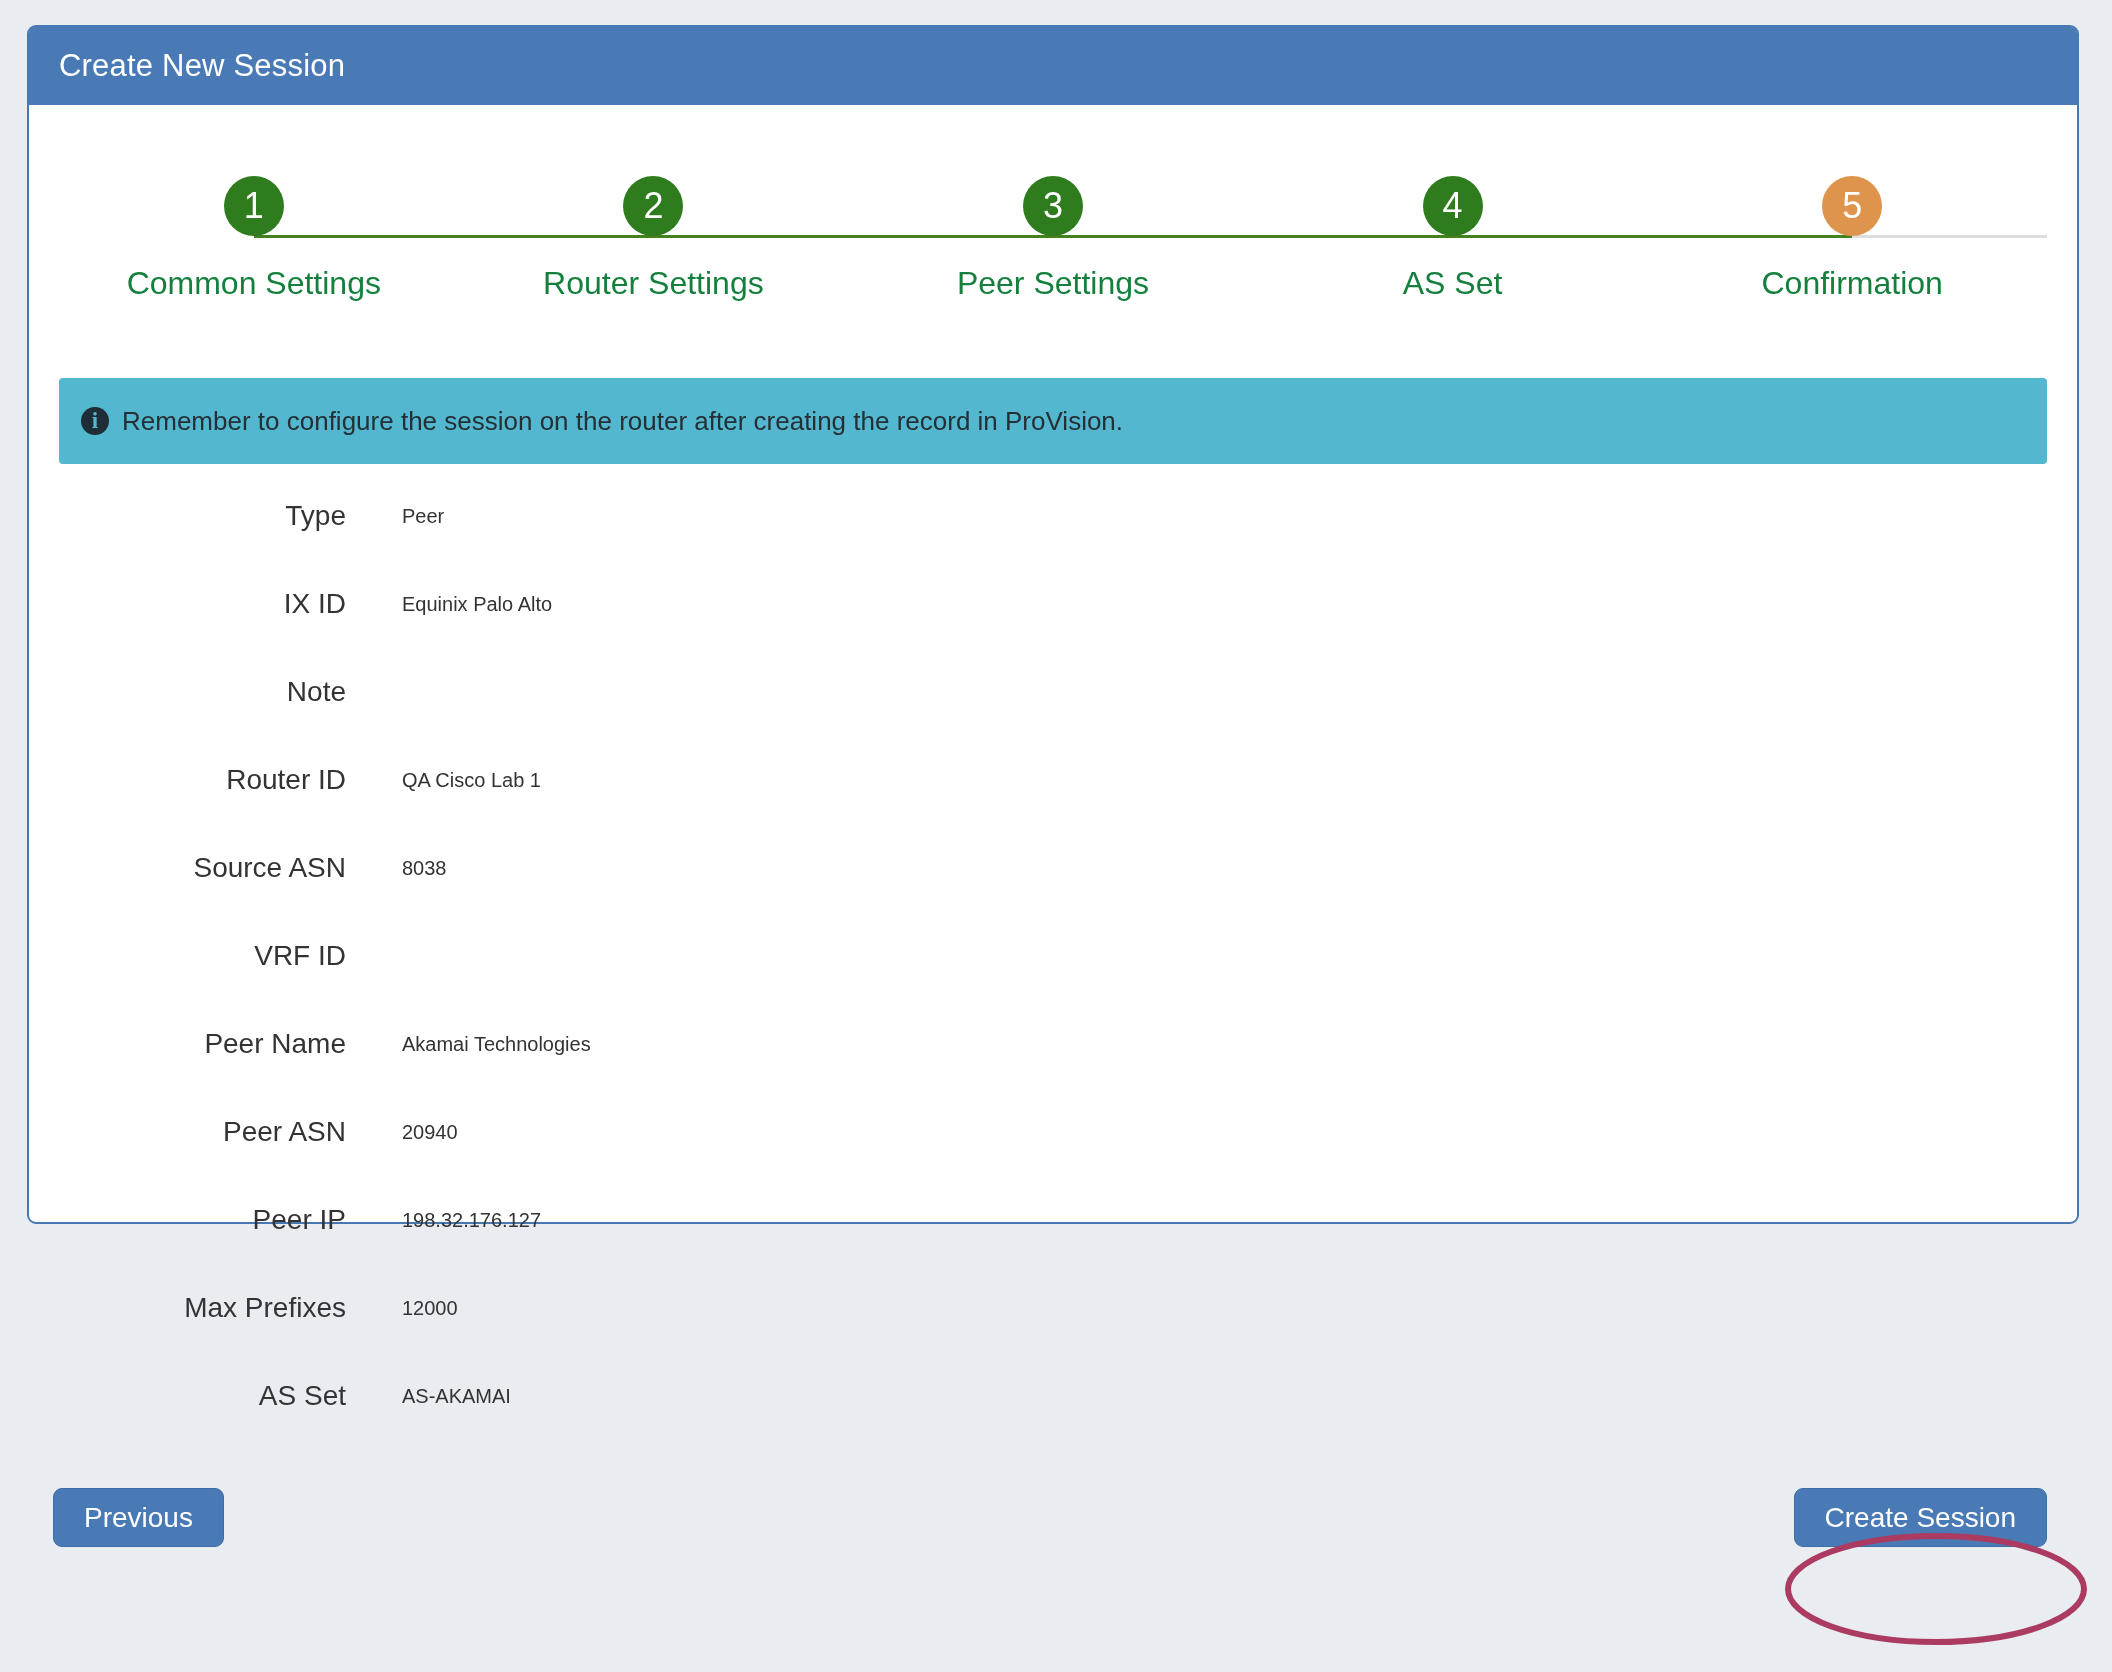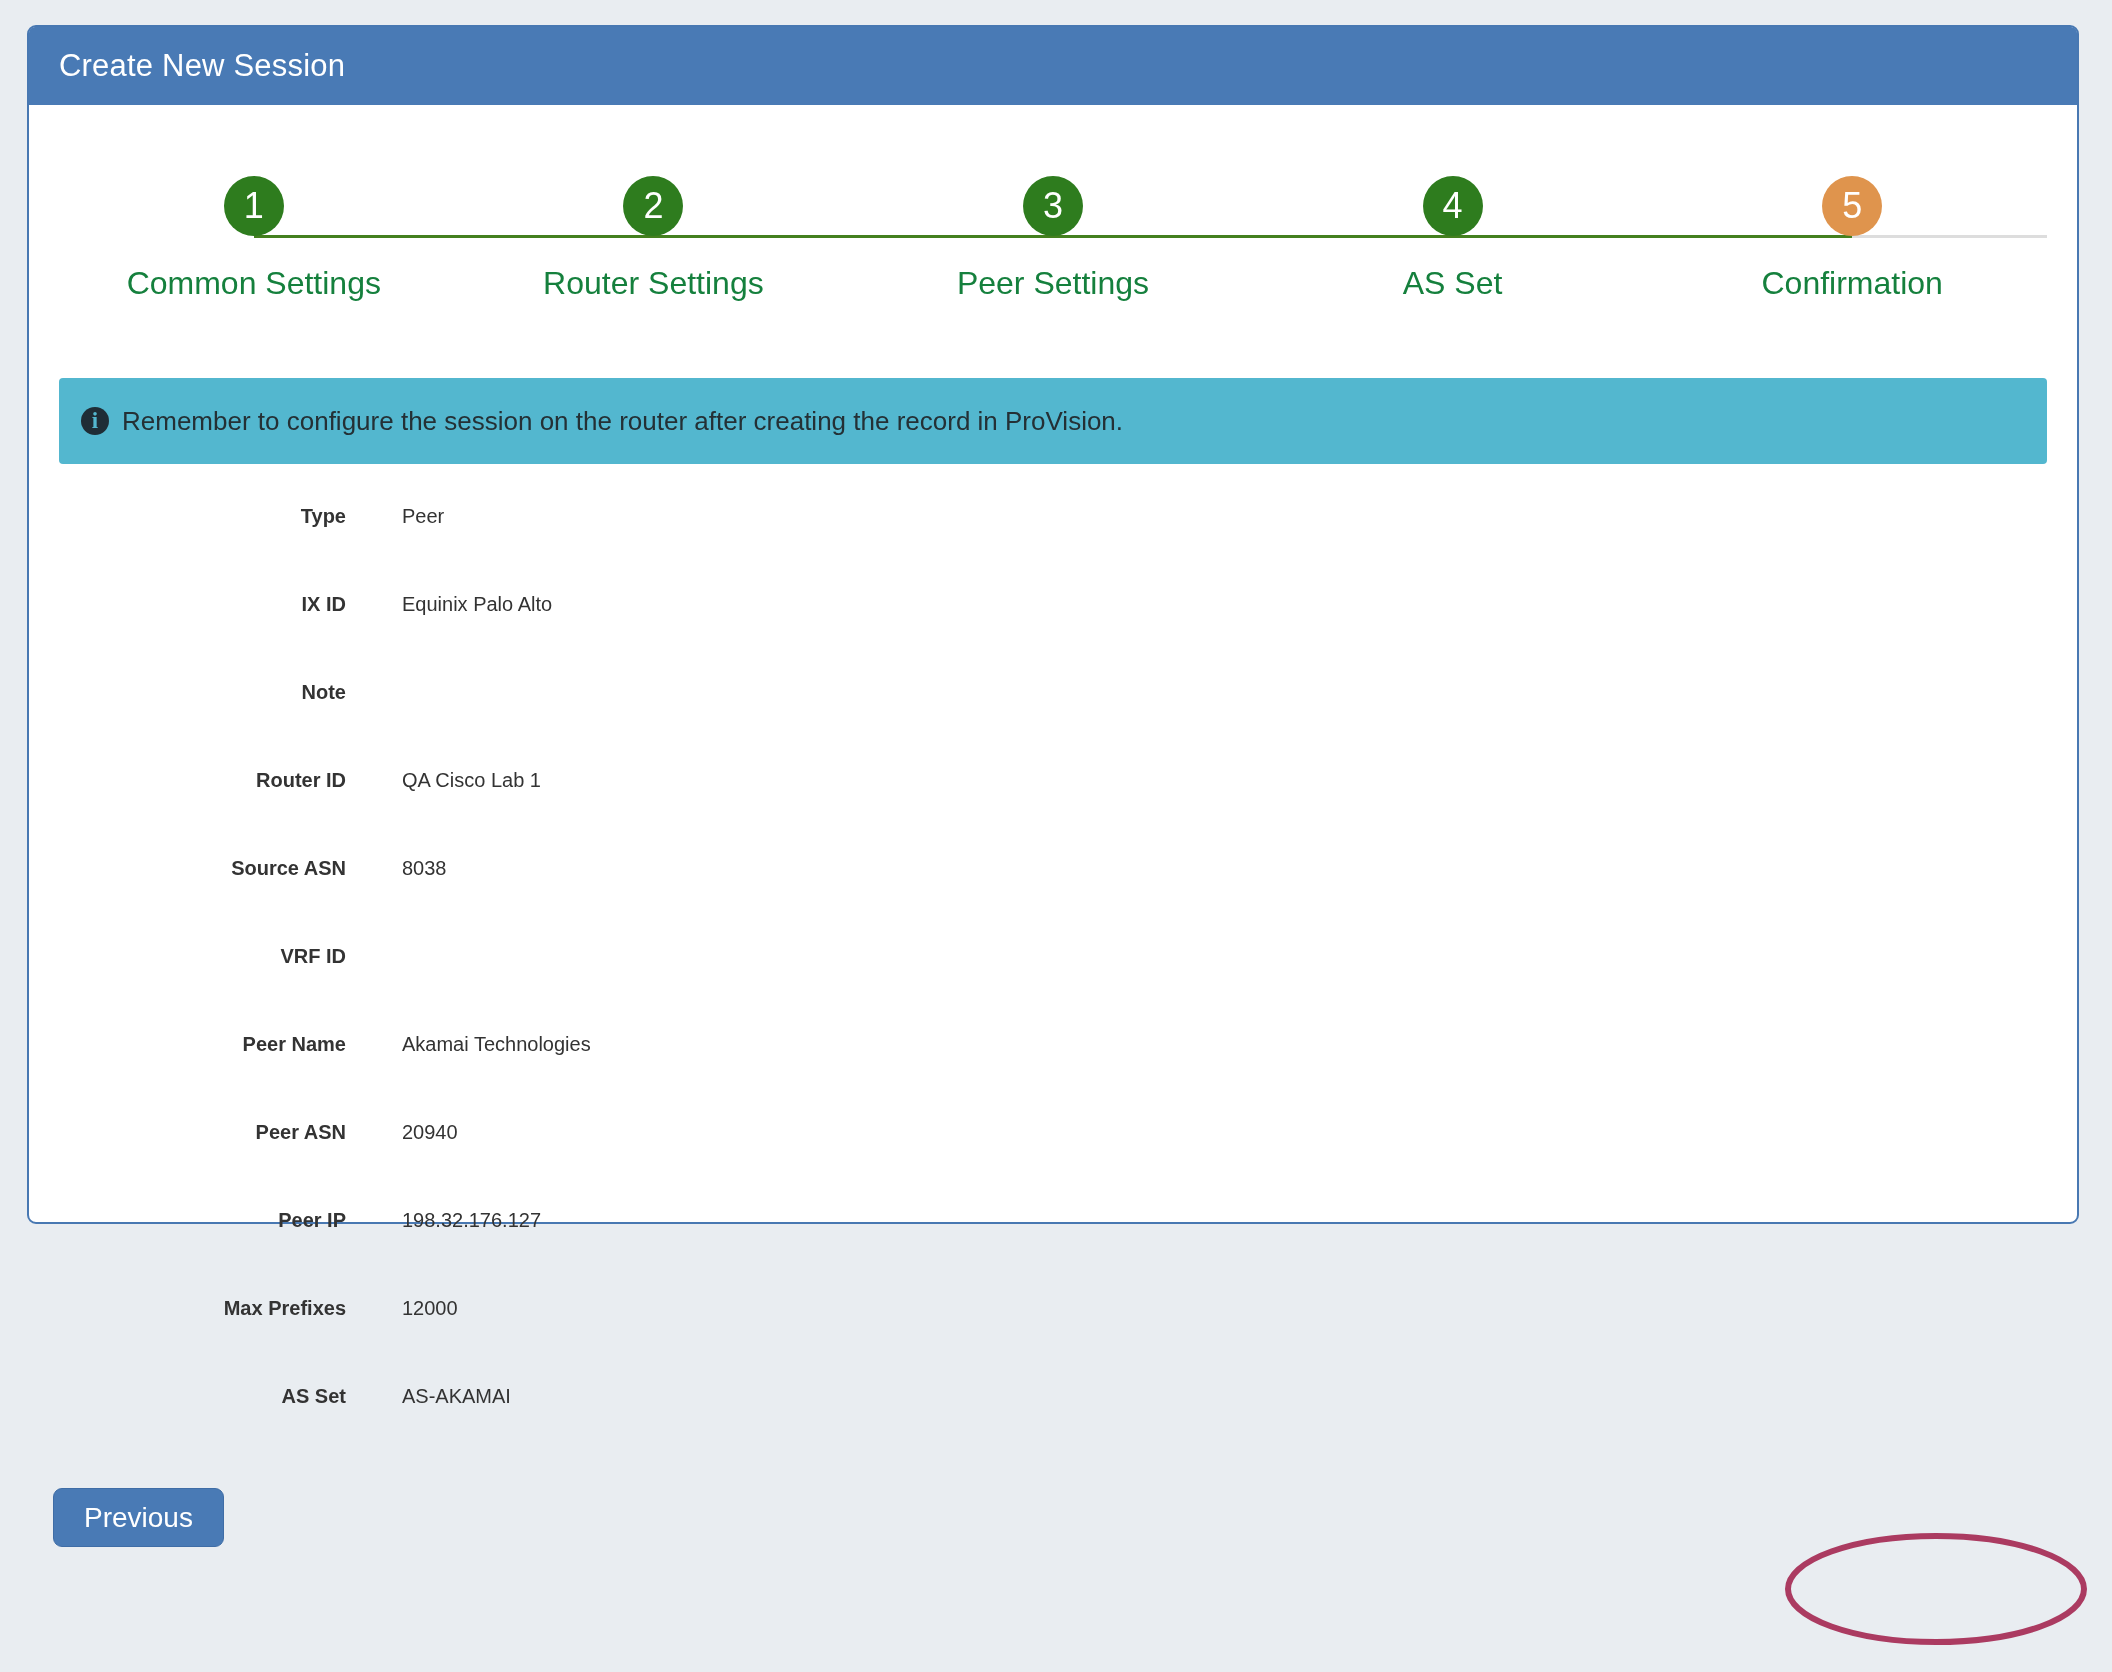--- a/index.html
+++ b/index.html
@@ -75,21 +75,21 @@
     font-weight:700; font-size:23px;
     display:flex; align-items:center; justify-content:center;
     margin-right:13px; flex:0 0 auto;
   }
 
   
   .summary { margin-top:8px; }
   .srow { height:88px; display:flex; align-items:center; }
   .srow-label {
     width:317px; text-align:right;
-    font-weight:700; font-size:20px; color:#333;
+    font-weight:400; font-size:28px; color:#333;
     flex:0 0 auto;
   }
   .srow-value { margin-left:56px; font-size:20px; color:#333; }
 
   
   .footer {
     margin-top:48px;
     display:flex; justify-content:space-between; align-items:center;
     padding:0 30px 0 24px;
   }
@@ -196,19 +196,20 @@
       <div class="srow-value">12000</div>
     </div>
     <div class="srow">
       <div class="srow-label">AS Set</div>
       <div class="srow-value">AS-AKAMAI</div>
     </div>
   </div>
 
   <div class="footer">
     <button class="btn">Previous</button>
+    <button class="btn">Create Session</button>
   </div>
 
 </div>
 
 <svg class="annotation" viewBox="0 0 316 128" xmlns="http://www.w3.org/2000/svg">
   <ellipse cx="158" cy="64" rx="148" ry="53" fill="none" stroke="#ab3b61" stroke-width="6"></ellipse>
 </svg>
 
 </body></html>

